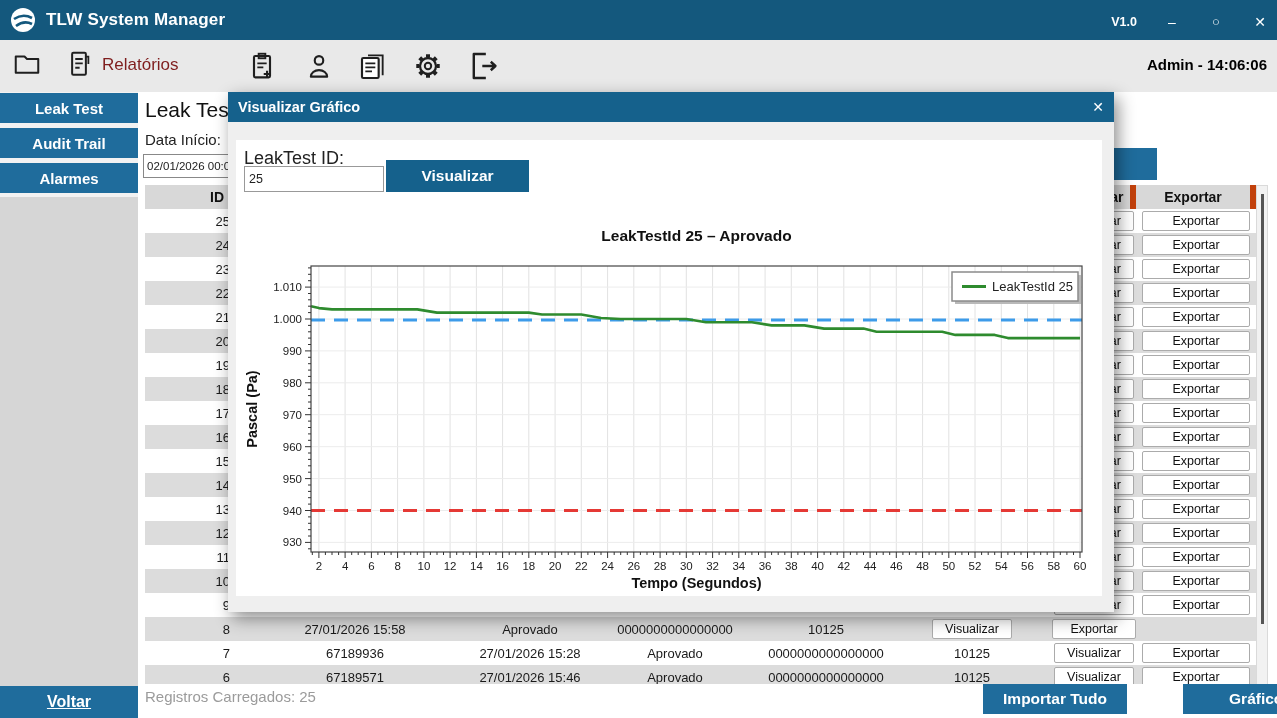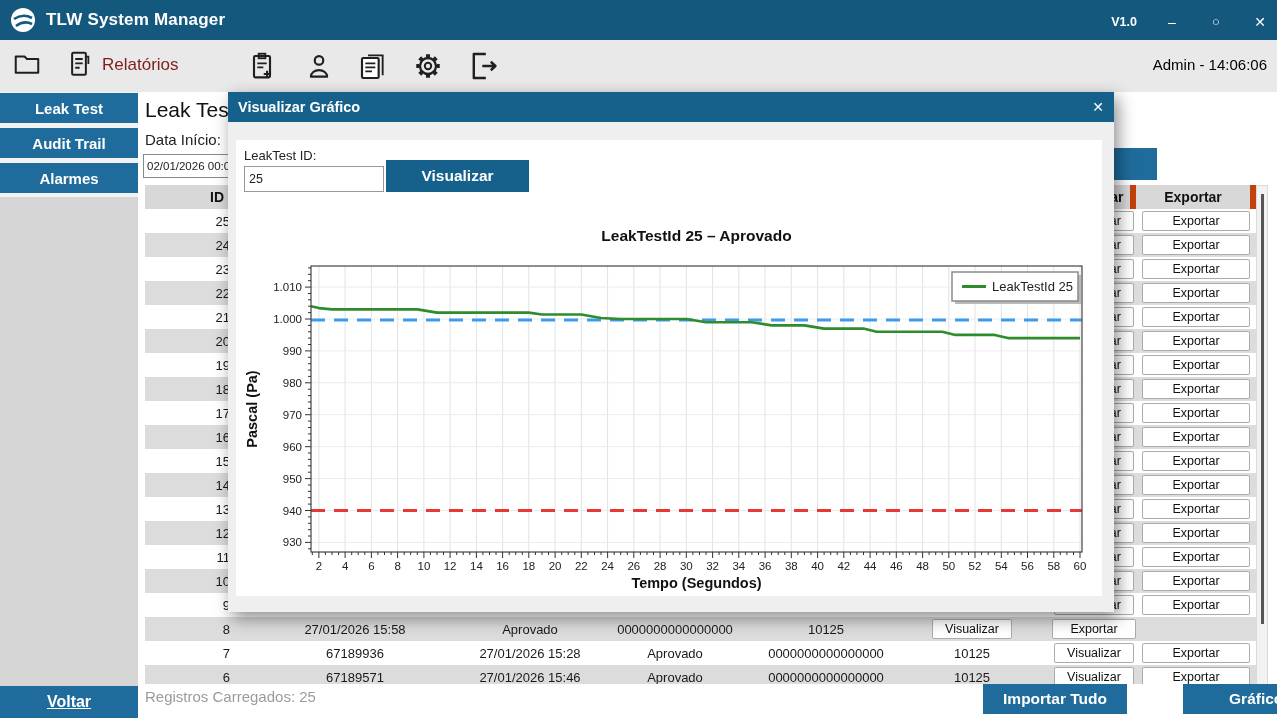--- a/index.html
+++ b/index.html
@@ -13,21 +13,21 @@
   .title-text{margin-left:10px;font-size:17px;font-weight:bold;letter-spacing:.2px;}
   .win-right{position:absolute;right:8px;top:0;height:44px;display:flex;align-items:center;gap:26px;}
   .version{font-size:12.5px;font-weight:bold;}
   .winbtn{font-size:14px;width:18px;text-align:center;cursor:pointer;line-height:40px;}
   .winbtn.max{font-size:13px;}
 
   
   .toolbar{position:absolute;left:0;top:40px;width:1277px;height:52px;background:#E9E9E9;}
   .tbicon{position:absolute;top:9px;cursor:pointer;}
   .toolbar-label{position:absolute;left:102px;top:15px;font-size:17px;color:#7f1d1d;}
-  .admin-time{position:absolute;right:10px;top:16px;font-size:15px;font-weight:normal;color:#000;}
+  .admin-time{position:absolute;right:10px;top:16px;font-size:15px;font-weight:bold;color:#000;}
 
   
   .sidebar{position:absolute;left:0;top:92px;width:138px;height:626px;background:#D6D6D6;}
   .navbtn{height:30px;background:#1F6C9C;color:#fff;font-weight:bold;font-size:15px;
           display:flex;align-items:center;justify-content:center;cursor:pointer;
           border-bottom:4px solid #F2F2F2;border-top:1px solid #F2F2F2;}
   .voltar{position:absolute;left:0;bottom:0;width:138px;height:32px;background:#1F6C9C;color:#fff;
           font-weight:bold;font-size:16px;display:flex;align-items:center;justify-content:center;cursor:pointer;text-decoration:underline;}
 
   
@@ -67,21 +67,21 @@
   .btn-graficos{left:1045px;width:155px;}
 
   
   .modal{position:absolute;left:228px;top:92px;width:886px;height:520px;background:#EFEFEF;
          box-shadow:4px 6px 16px rgba(0,0,0,.45);z-index:10;}
   .modal-header{position:absolute;left:0;top:0;width:100%;height:30px;background:#15618C;color:#fff;
                 display:flex;align-items:center;}
   .modal-title{margin-left:10px;font-size:14.5px;font-weight:bold;}
   .modal-close{position:absolute;right:10px;top:0;line-height:30px;font-size:14px;color:#fff;cursor:pointer;}
   .modal-panel{position:absolute;left:8px;top:48px;width:866px;height:456px;background:#fff;}
-  .form-label{position:absolute;left:8px;top:8px;font-size:13px;color:#222;}
+  .form-label{position:absolute;left:8px;top:8px;font-size:18px;color:#222;}
   .form-input{position:absolute;left:8px;top:26px;width:130px;height:22px;border:1px solid #999;
               font-family:"Liberation Sans",sans-serif;font-size:12.5px;padding:1px 4px;color:#222;}
   .btn-visualizar{position:absolute;left:150px;top:20px;width:143px;height:32px;background:#15618C;color:#fff;
                   font-weight:bold;font-size:15.5px;display:flex;align-items:center;justify-content:center;cursor:pointer;}
   #chart-svg{position:absolute;left:4px;top:85px;}
 </style>
 </head>
 <body>
 
 <div id="app">

